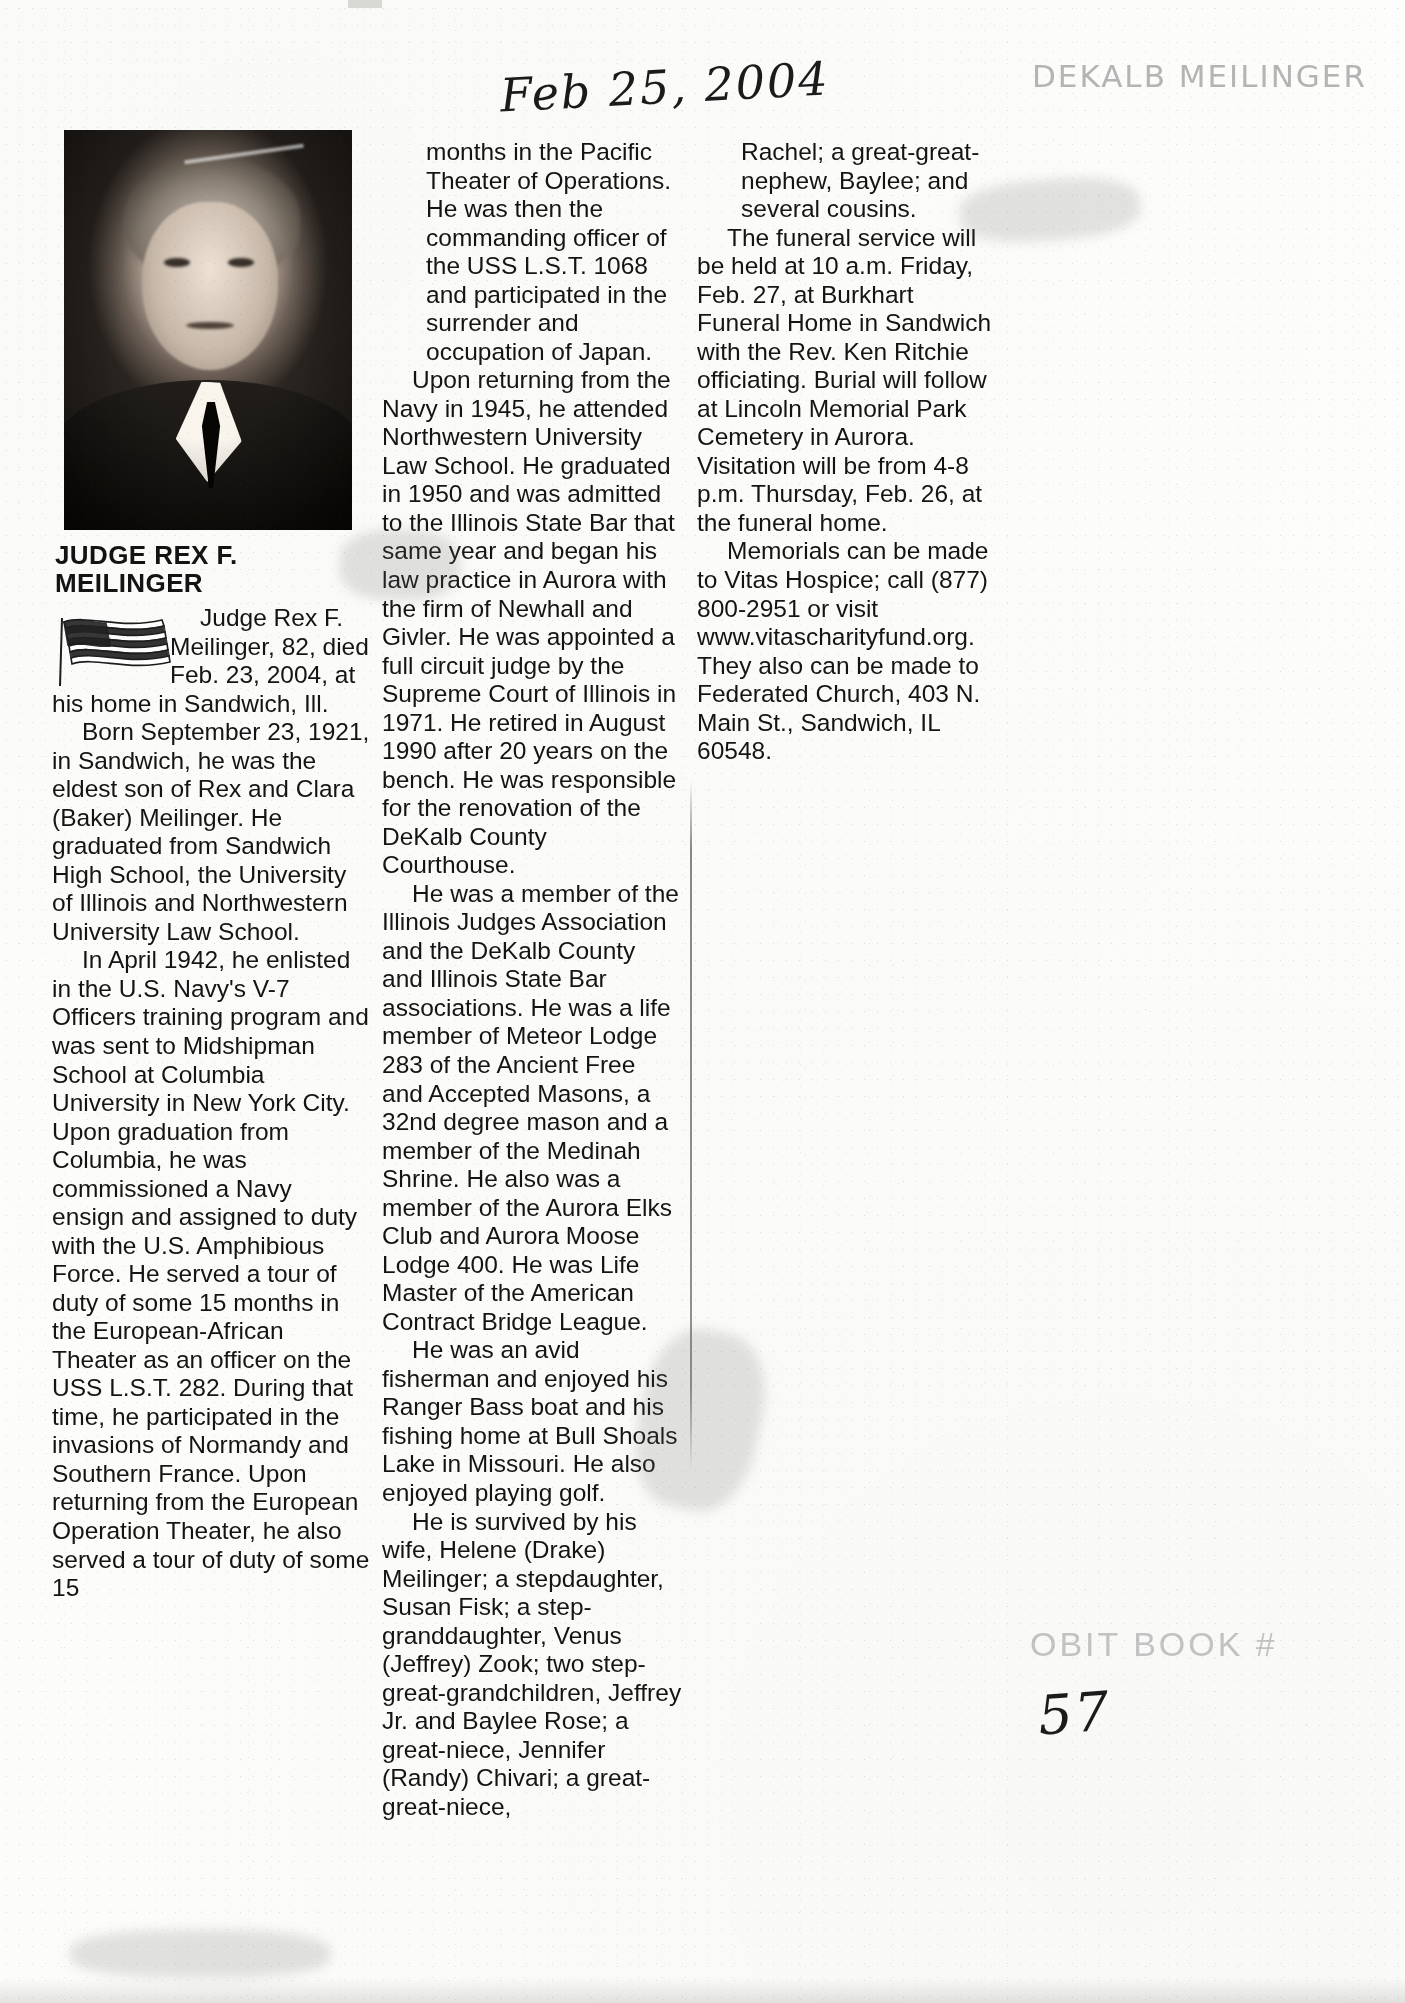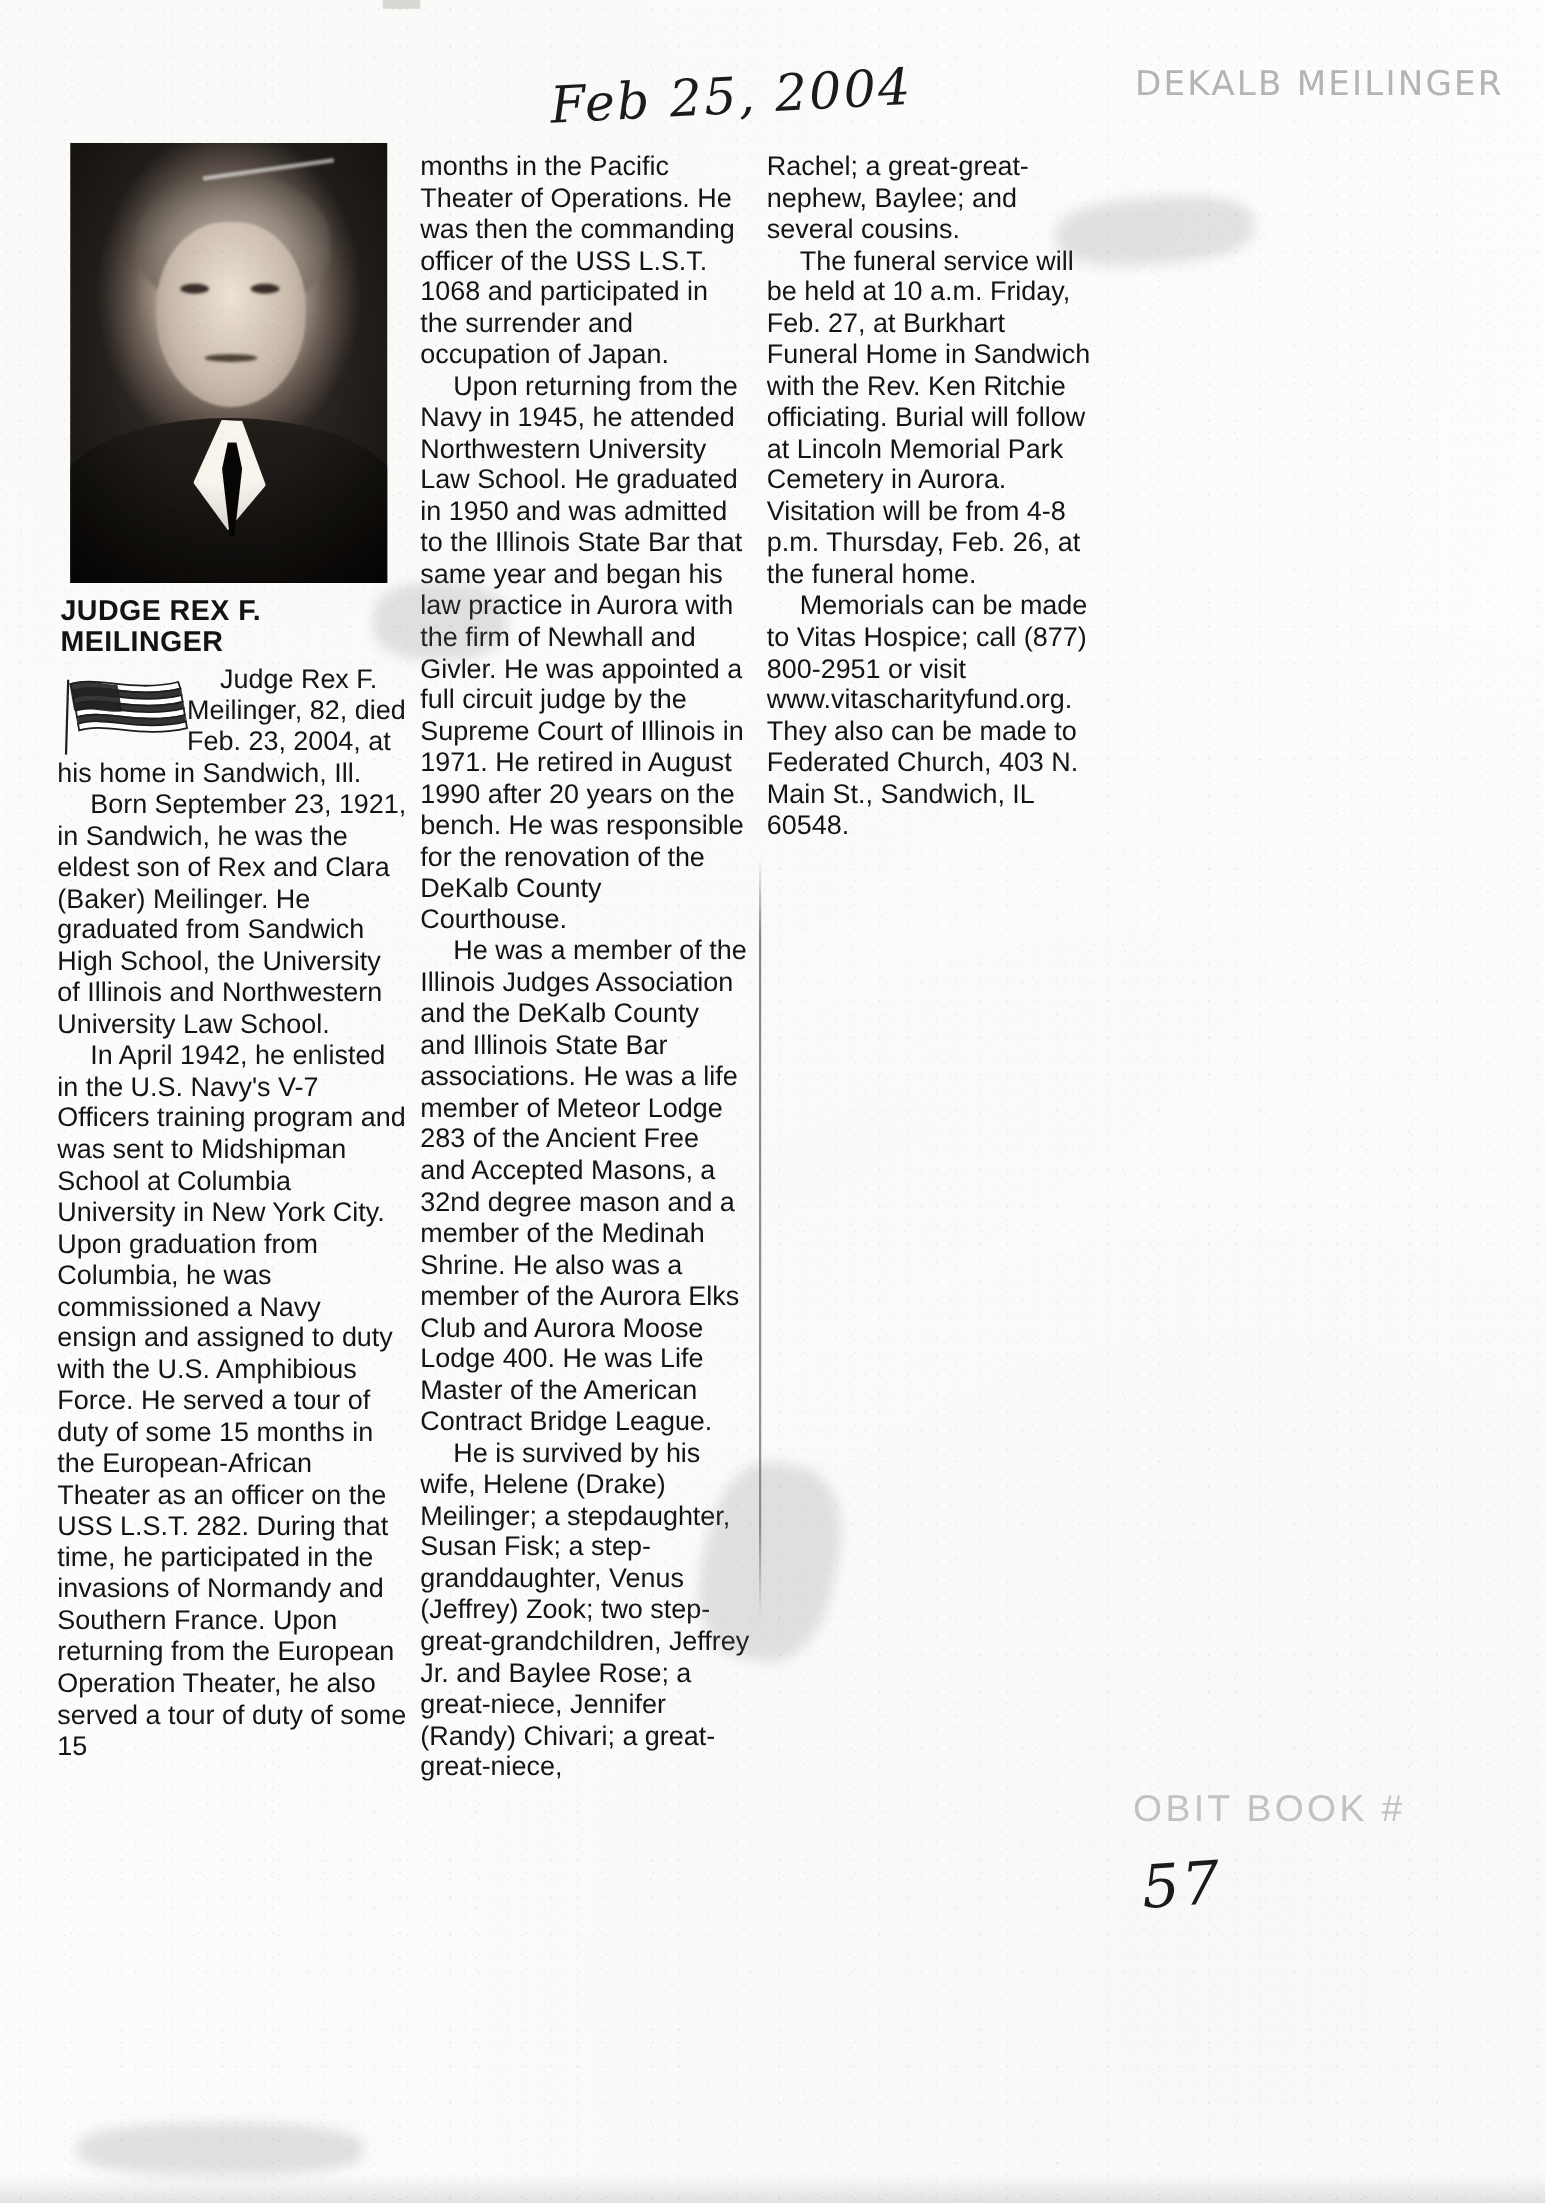--- a/index.html
+++ b/index.html
@@ -215,21 +215,21 @@
     font-family: "Liberation Sans", sans-serif;
     font-size: 24.5px;
     line-height: 1.165;
     color: #141414;
     text-align: left;
   }
   .col p {
     margin: 0;
     text-indent: 30px;
   }
-  .col p.noindent { text-indent: 0; }
+  .col p.noindent { text-indent: 0; margin-left: 44px; }
 
   #col1 {
     left: 52px;
     top: 604px;
     width: 318px;
   }
   
   #col1 .wrap-start {
     text-indent: 30px;
   }
@@ -342,20 +342,21 @@
       <div class="flag-spacer"></div>
       <p class="wrap-start">Judge Rex F. Meilinger, 82, died Feb. 23, 2004, at his home in Sandwich, Ill.</p>
       <p>Born September 23, 1921, in Sandwich, he was the eldest son of Rex and Clara (Baker) Meilinger. He graduated from Sandwich High School, the University of Illinois and Northwestern University Law School.</p>
       <p>In April 1942, he enlisted in the U.S. Navy's V-7 Officers training program and was sent to Midshipman School at Columbia University in New York City. Upon graduation from Columbia, he was commissioned a Navy ensign and assigned to duty with the U.S. Amphibious Force. He served a tour of duty of some 15 months in the European-African Theater as an officer on the USS L.S.T. 282. During that time, he participated in the invasions of Normandy and Southern France. Upon returning from the European Operation Theater, he also served a tour of duty of some 15</p>
     </div>
 
     <div class="col" id="col2">
       <p class="noindent">months in the Pacific Theater of Operations. He was then the commanding officer of the USS L.S.T. 1068 and participated in the surrender and occupation of Japan.</p>
       <p>Upon returning from the Navy in 1945, he attended Northwestern University Law School. He graduated in 1950 and was admitted to the Illinois State Bar that same year and began his law practice in Aurora with the firm of Newhall and Givler. He was appointed a full circuit judge by the Supreme Court of Illinois in 1971. He retired in August 1990 after 20 years on the bench. He was responsible for the renovation of the DeKalb County Courthouse.</p>
       <p>He was a member of the Illinois Judges Association and the DeKalb County and Illinois State Bar associations. He was a life member of Meteor Lodge 283 of the Ancient Free and Accepted Masons, a 32nd degree mason and a member of the Medinah Shrine. He also was a member of the Aurora Elks Club and Aurora Moose Lodge 400. He was Life Master of the American Contract Bridge League.</p>
+      <p>He was an avid fisherman and enjoyed his Ranger Bass boat and his fishing home at Bull Shoals Lake in Missouri. He also enjoyed playing golf.</p>
       <p>He is survived by his wife, Helene (Drake) Meilinger; a stepdaughter, Susan Fisk; a step-granddaughter, Venus (Jeffrey) Zook; two step-great-grandchildren, Jeffrey Jr. and Baylee Rose; a great-niece, Jennifer (Randy) Chivari; a great-great-niece,</p>
     </div>
 
     <div class="col" id="col3">
       <p class="noindent">Rachel; a great-great-nephew, Baylee; and several cousins.</p>
       <p>The funeral service will be held at 10 a.m. Friday, Feb. 27, at Burkhart Funeral Home in Sandwich with the Rev. Ken Ritchie officiating. Burial will follow at Lincoln Memorial Park Cemetery in Aurora. Visitation will be from 4-8 p.m. Thursday, Feb. 26, at the funeral home.</p>
       <p>Memorials can be made to Vitas Hospice; call (877) 800-2951 or visit www.vitascharityfund.org. They also can be made to Federated Church, 403 N. Main St., Sandwich, IL 60548.</p>
     </div>
 
     <div id="divider"></div>

